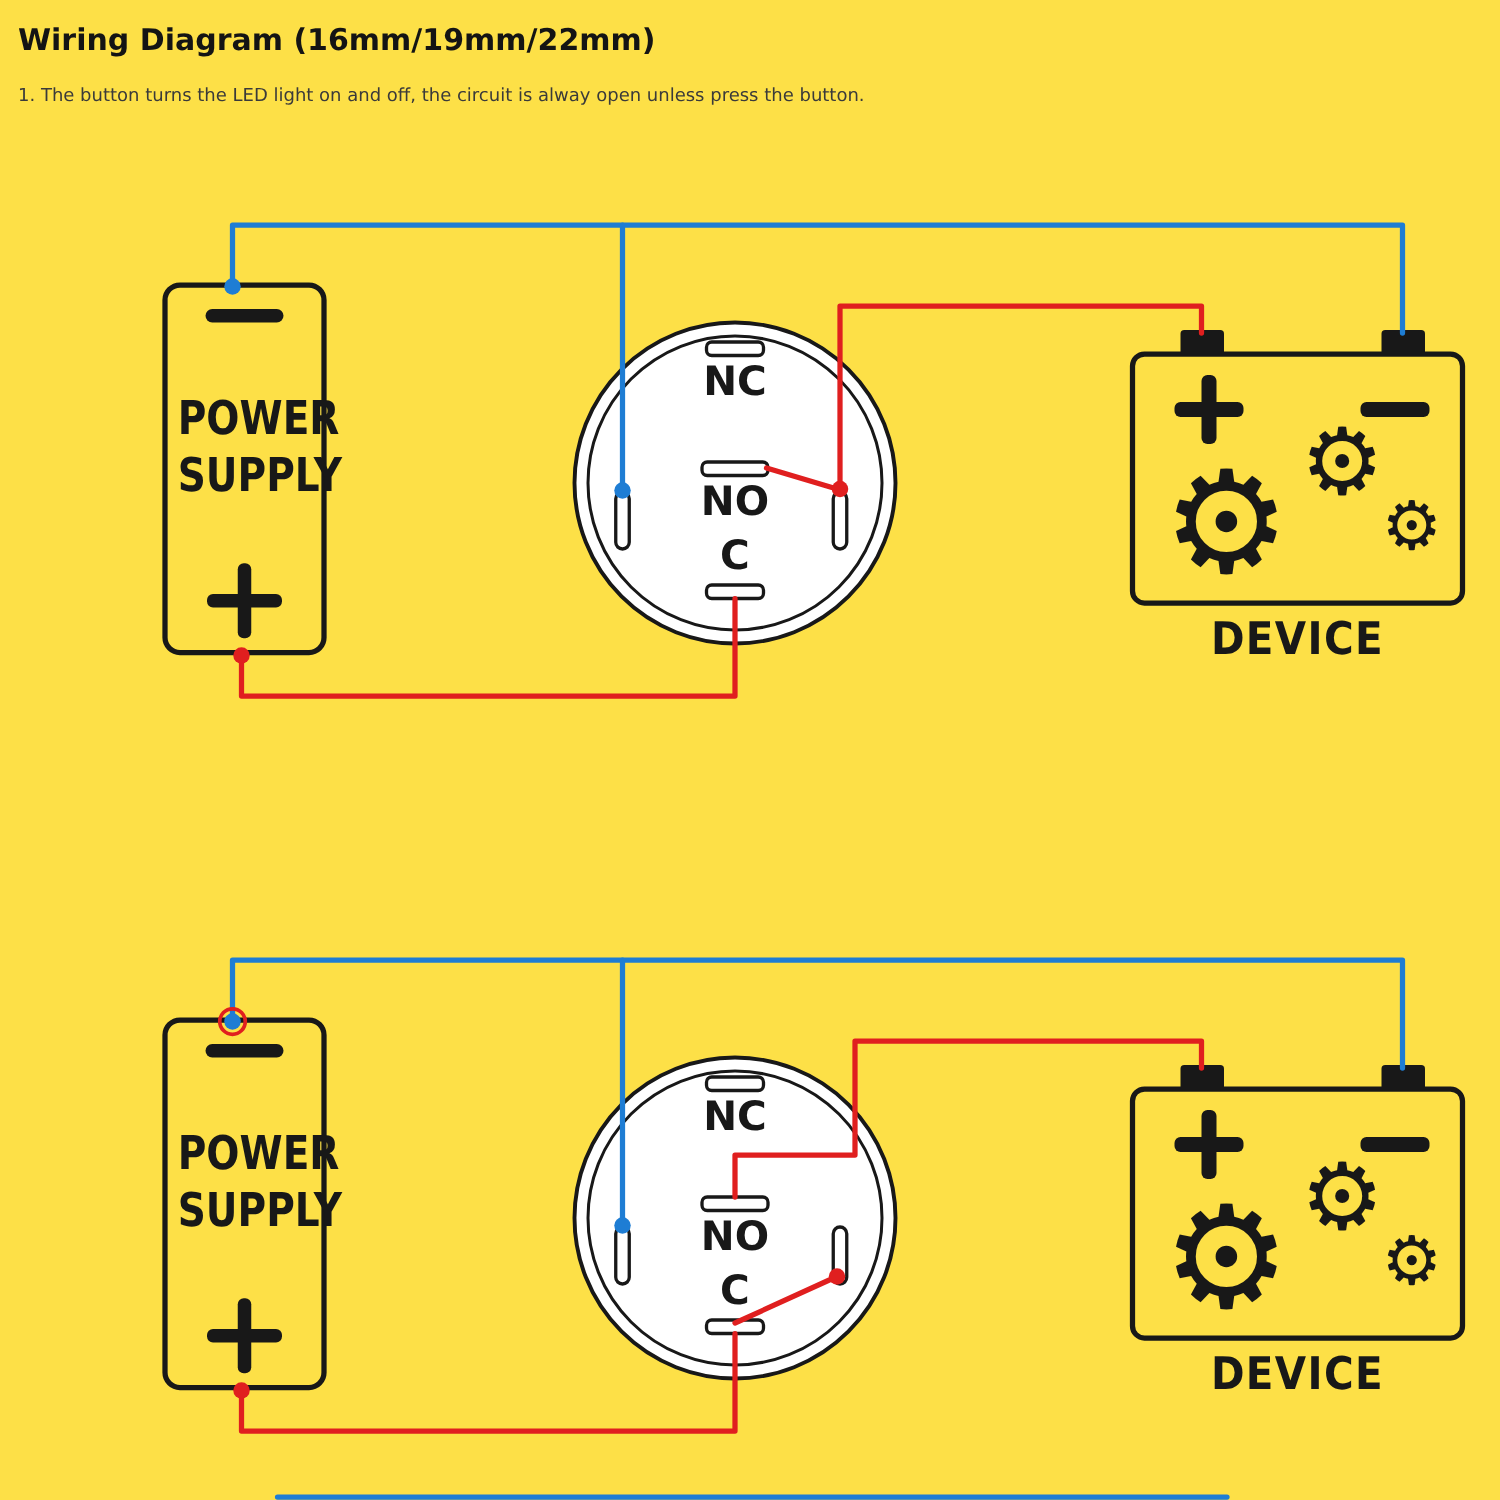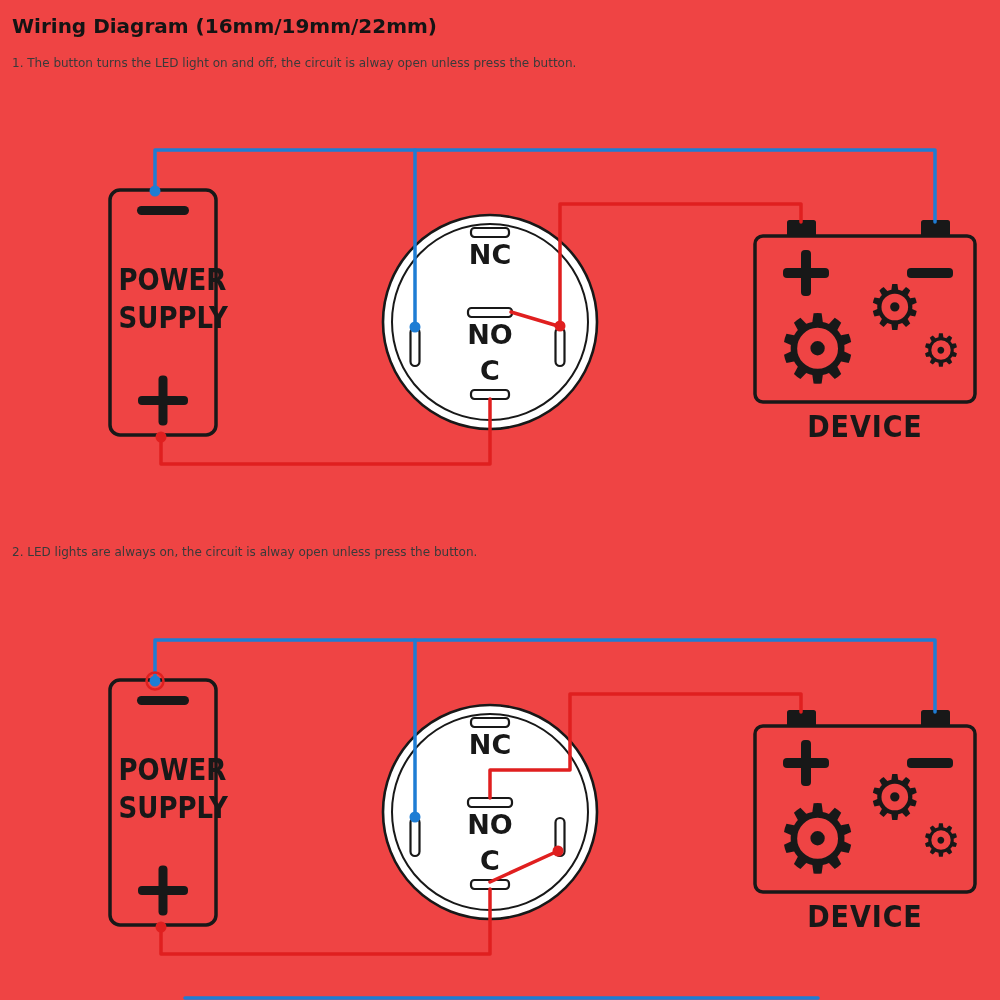--- a/index.html
+++ b/index.html
@@ -1,19 +1,19 @@
 <!DOCTYPE html>
 <html style="--wire-blue: #1e7dd4; --wire-red: #e01f1f; --ink: #181818;"><head>
 <meta charset="utf-8">
 <style>
   * { margin:0; padding:0; box-sizing:border-box; }
   :root { --wire-blue:#1e7dd4; --wire-red:#e01f1f; --ink:#181818; }
   html,body { background:#fff; }
   body { font-family:"DejaVu Sans","Liberation Sans",sans-serif; }
-  .canvas { position:relative; width:1000px; height:1000px; background:#ef4444; overflow:hidden; }
+  .canvas { position:relative; width:1000px; height:1000px; background:#fde047; overflow:hidden; }
   .art { position:absolute; left:0; top:0; }
 
   .title { position:absolute; left:12px; top:14px; font-size:20px; font-weight:bold; color:#141414; }
   .note  { position:absolute; left:12px; font-size:12px; color:#3a3a3a; }
 
   .wire { fill:none; stroke-width:3.5; stroke-linecap:round; stroke-linejoin:round; }
   .wire-blue { stroke:var(--wire-blue); }
   .wire-red  { stroke:var(--wire-red); }
   .dot-blue { fill:var(--wire-blue); stroke:none; }
   .dot-red  { fill:var(--wire-red);  stroke:none; }
@@ -30,21 +30,20 @@
   .dev   { transform:scaleX(0.9);  transform-origin:center; letter-spacing:1px; }
   .gear  { position:absolute; color:var(--ink); line-height:1; font-weight:normal; }
 </style>
 </head>
 <body>
 
 <div class="canvas">
 
   <div class="title">Wiring Diagram (16mm/19mm/22mm)</div>
   <div class="note" style="top:56px">1. The button turns the LED light on and off, the circuit is alway open unless press the button.</div>
-  <div class="note" style="top:545px">2. LED lights are always on, the circuit is alway open unless press the button.</div>
 
   <svg class="art" width="1000" height="1000" viewBox="0 0 1000 1000">
 
     <g>
 
       <rect class="outline" x="110" y="190" width="106" height="245" rx="10"></rect>
       <rect class="solid" x="137" y="206" width="52" height="9" rx="4.5" aria-label="−"></rect>
       <g aria-label="+">
         <rect class="solid" x="138" y="396" width="50" height="9" rx="4"></rect>
         <rect class="solid" x="158.5" y="375.5" width="9" height="50" rx="4"></rect>

